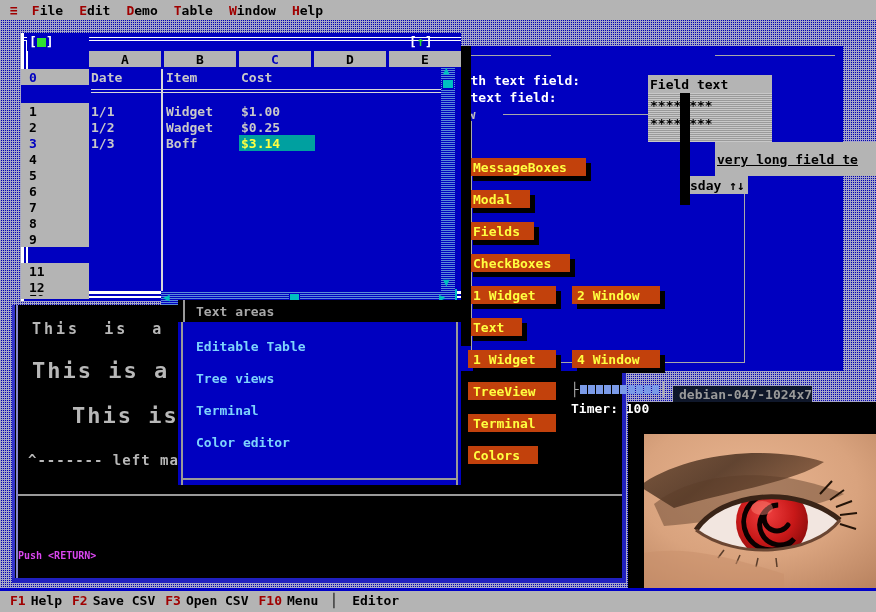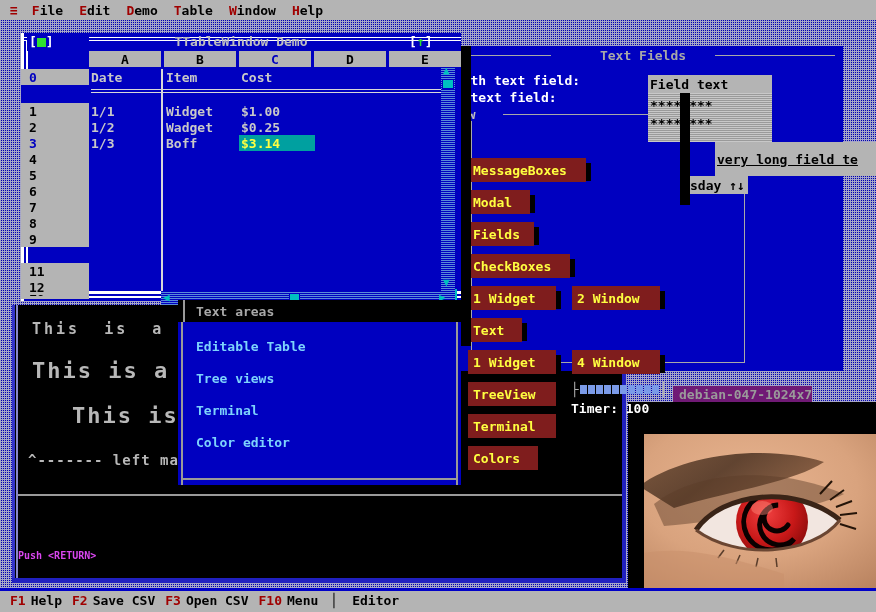--- a/index.html
+++ b/index.html
@@ -84,42 +84,42 @@
   .txtfield{position:absolute;background:#b4b4b4;color:#000;font-weight:bold;font-size:13px;
             display:flex;align-items:center;padding-left:2px;box-sizing:border-box;white-space:pre;}
   .txtarea{position:absolute;background-color:#b4b4b4;
            background-image:repeating-linear-gradient(0deg,#9a9a9a 0 1px,#c8c8c8 1px 2px),
                             repeating-linear-gradient(90deg,#9a9a9a 0 1px,#c8c8c8 1px 2px);
            background-size:2px 2px;color:#000;font-weight:bold;font-size:13px;}
   .txtarea .ln{position:absolute;left:2px;white-space:pre;color:#000;}
   .grpframe{position:absolute;border:1px solid #a8a8a8;border-top:none;}
   .grplabel{position:absolute;color:#c0c0c0;font-weight:bold;font-size:13px;background:#0000c0;padding:0 3px;white-space:pre;}
   
-  .gbtn{position:absolute;background:#7f1d1d;color:#ffff40;font-weight:bold;font-size:13px;
-        display:flex;align-items:center;padding:0 5px;box-sizing:border-box;white-space:pre;height:24px;}
+  .gbtn{position:absolute;background:#c2410c;color:#ffff40;font-weight:bold;font-size:13px;
+        display:flex;align-items:center;padding:0 5px;box-sizing:border-box;white-space:pre;height:18px;}
   .gbtnshadow{position:absolute;background:#000;}
   
   .slider{position:absolute;height:14px;display:flex;align-items:center;}
   .slider .cap{color:#b0b0b0;font-weight:bold;font-size:13px;}
   .slider .track{display:flex;align-items:center;gap:1px;padding:0 1px;}
   .slider .blk{width:7px;height:9px;background:#7a9ae8;}
   .timerlbl{position:absolute;color:#ffffff;font-weight:bold;font-size:13px;white-space:pre;}
 
   
   #bigtext{left:12px;top:305px;width:614px;height:278px;background:#000;}
   #bigtext .bd-l{position:absolute;left:0;top:0;width:3px;height:278px;background:#3333c8;}
   #bigtext .bd-l2{position:absolute;left:4px;top:0;width:2px;height:278px;background:#8888c8;}
   #bigtext .bd-b{position:absolute;left:0;bottom:0;width:614px;height:5px;background:#2020c0;}
   #bigtext .bd-r{position:absolute;right:0;top:0;width:4px;height:278px;background:#2020c0;}
   .bigline{position:absolute;color:#b8b8b8;font-weight:bold;white-space:pre;}
   .midrule{position:absolute;height:2px;background:#9a9a9a;}
 
   
   #imgwin{left:628px;top:386px;width:248px;height:202px;}
-  #iw-title{position:absolute;left:45px;top:0;height:16px;background:#701a75;color:#9a9a9a;
+  #iw-title{position:absolute;left:45px;top:0;height:16px;background:#0f172a;color:#9a9a9a;
             font-weight:bold;font-size:13px;display:flex;align-items:center;padding-left:6px;white-space:pre;}
   #iw-rule{position:absolute;left:12px;top:7px;width:40px;height:1px;background:#c0c0c0;}
   #iw-canvas{position:absolute;left:0;top:16px;width:248px;height:186px;background:#000;overflow:hidden;}
   .eyewrap{position:absolute;left:16px;top:32px;width:232px;height:154px;overflow:hidden;}
 
   
   .xmark{position:absolute;color:#b0b0b0;font-weight:bold;font-size:12px;}
 </style>
 </head>
 <body>
@@ -202,21 +202,20 @@
         <path d="M-5 120 C40 110,90 124,140 140 L140 154 L-5 154 Z" fill="#c9906c" opacity="0.55"></path>
       </svg>
     </div>
   </div>
 </div>
 
 <div id="fieldswin" class="abs">
   <div id="fw-bg"></div>
   <div class="titlerule" style="left:8px;width:100px;"></div>
   <div class="titlerule" style="left:272px;width:120px;"></div>
-  <div id="fw-title">Text Fields</div>
 
   <div class="fw-label" style="left:4px;top:28px;">width text field:</div>
   <div class="fw-label" style="left:4px;top:45px;">th text field:</div>
 
   <div class="grpframe" style="left:28px;top:68px;width:272px;height:248px;"></div>
   <div class="titlerule" style="left:60px;top:68px;width:240px;"></div>
   <div class="grplabel" style="left:6px;top:62px;">dow</div>
 
   <div class="gbtnshadow" style="left:30px;top:117px;width:118px;height:18px;"></div>
   <div class="gbtn" style="left:25px;top:112px;width:118px;">MessageBoxes</div>
@@ -290,21 +289,20 @@
 
   <div class="dbl-line" style="left:0px;top:4px;width:440px;"></div>
   <div class="dbl-line" style="left:0px;top:7px;width:440px;"></div>
   <div class="abs" style="left:0px;top:0px;width:3px;height:268px;background:#fff;"></div>
   <div class="abs" style="left:5px;top:8px;width:2px;height:256px;background:#fff;"></div>
   <div class="abs" style="left:0px;top:258px;width:440px;height:3px;background:#fff;"></div>
   <div class="abs" style="left:0px;top:263px;width:440px;height:2px;background:#fff;"></div>
 
   <div class="abs" style="left:6px;top:0px;width:62px;height:18px;background:#0000c0;"></div>
   <div class="wbtn" style="left:8px;top:2px;">[<span class="greenbox"></span>]</div>
-  <div id="tw-title">TTableWindow Demo</div>
   <div class="wbtn" style="left:388px;top:2px;color:#fff;">[<span style="color:#2fe02f;">↑</span>]</div>
 
   <div class="colhdr" style="left:68px;width:72px;top:18px;">A</div>
   <div class="colhdr" style="left:143px;width:72px;top:18px;">B</div>
   <div class="colhdr sel" style="left:218px;width:72px;top:18px;">C</div>
   <div class="colhdr" style="left:293px;width:72px;top:18px;">D</div>
   <div class="colhdr" style="left:368px;width:72px;top:18px;">E</div>
 
   <div class="rowhdr sel" style="top:36px;">0</div>
   <div class="abs" style="left:0px;top:52px;width:68px;height:18px;background:#0000c0;"></div>

